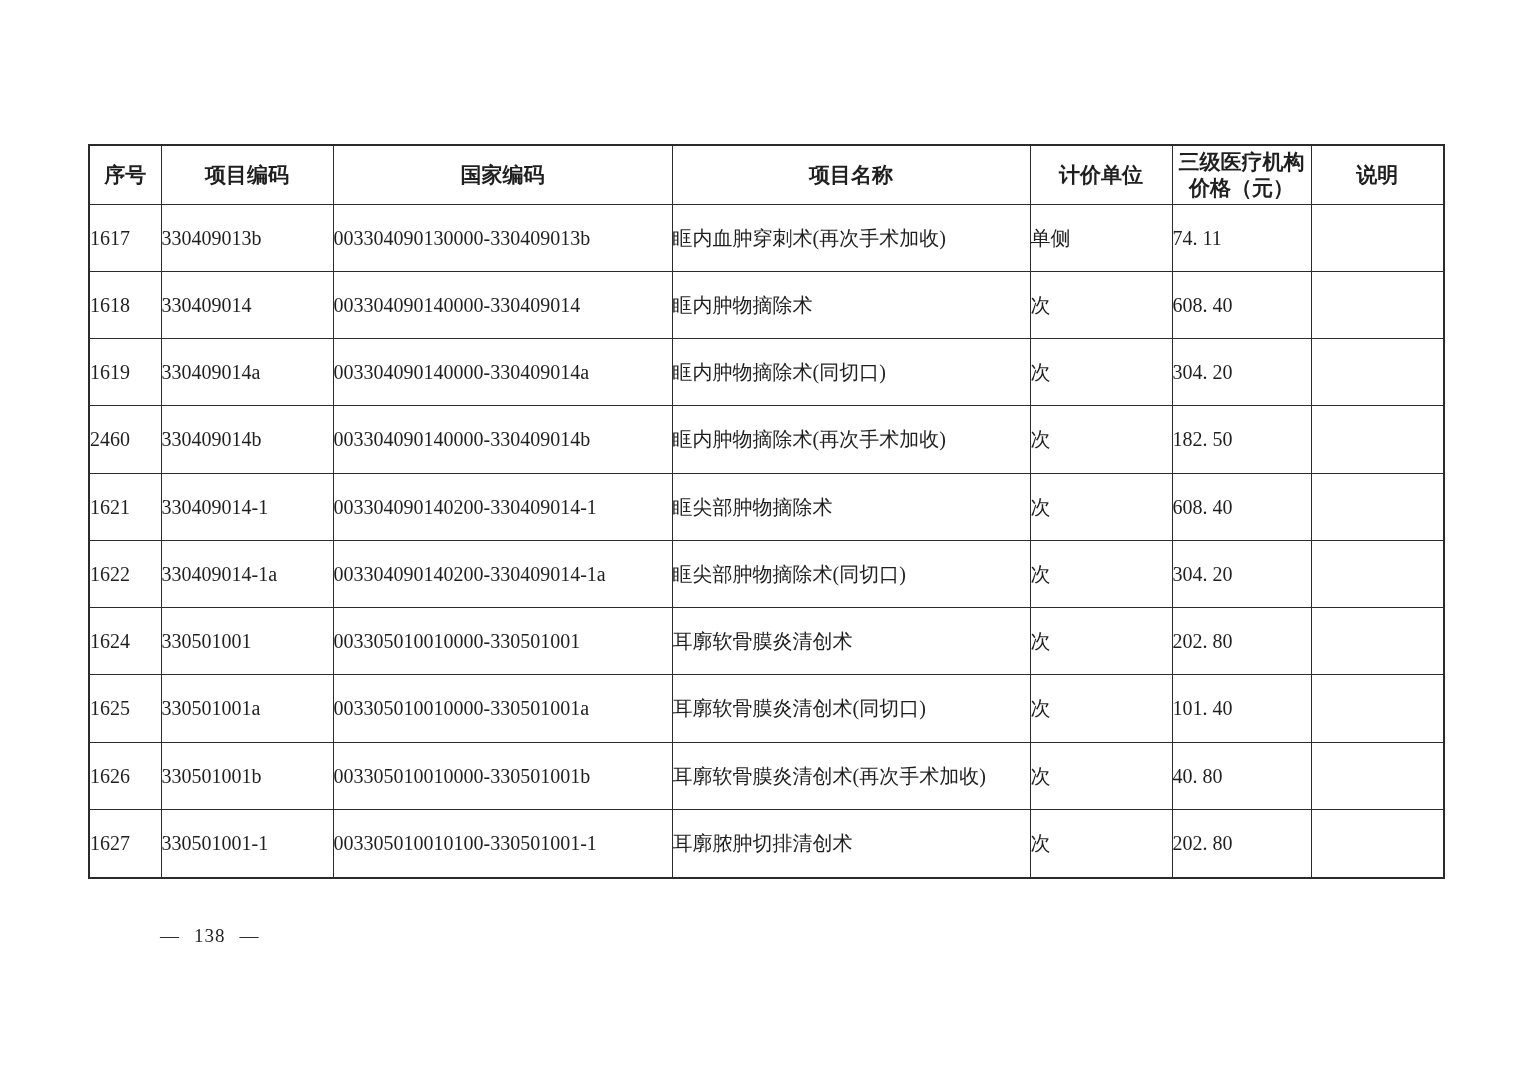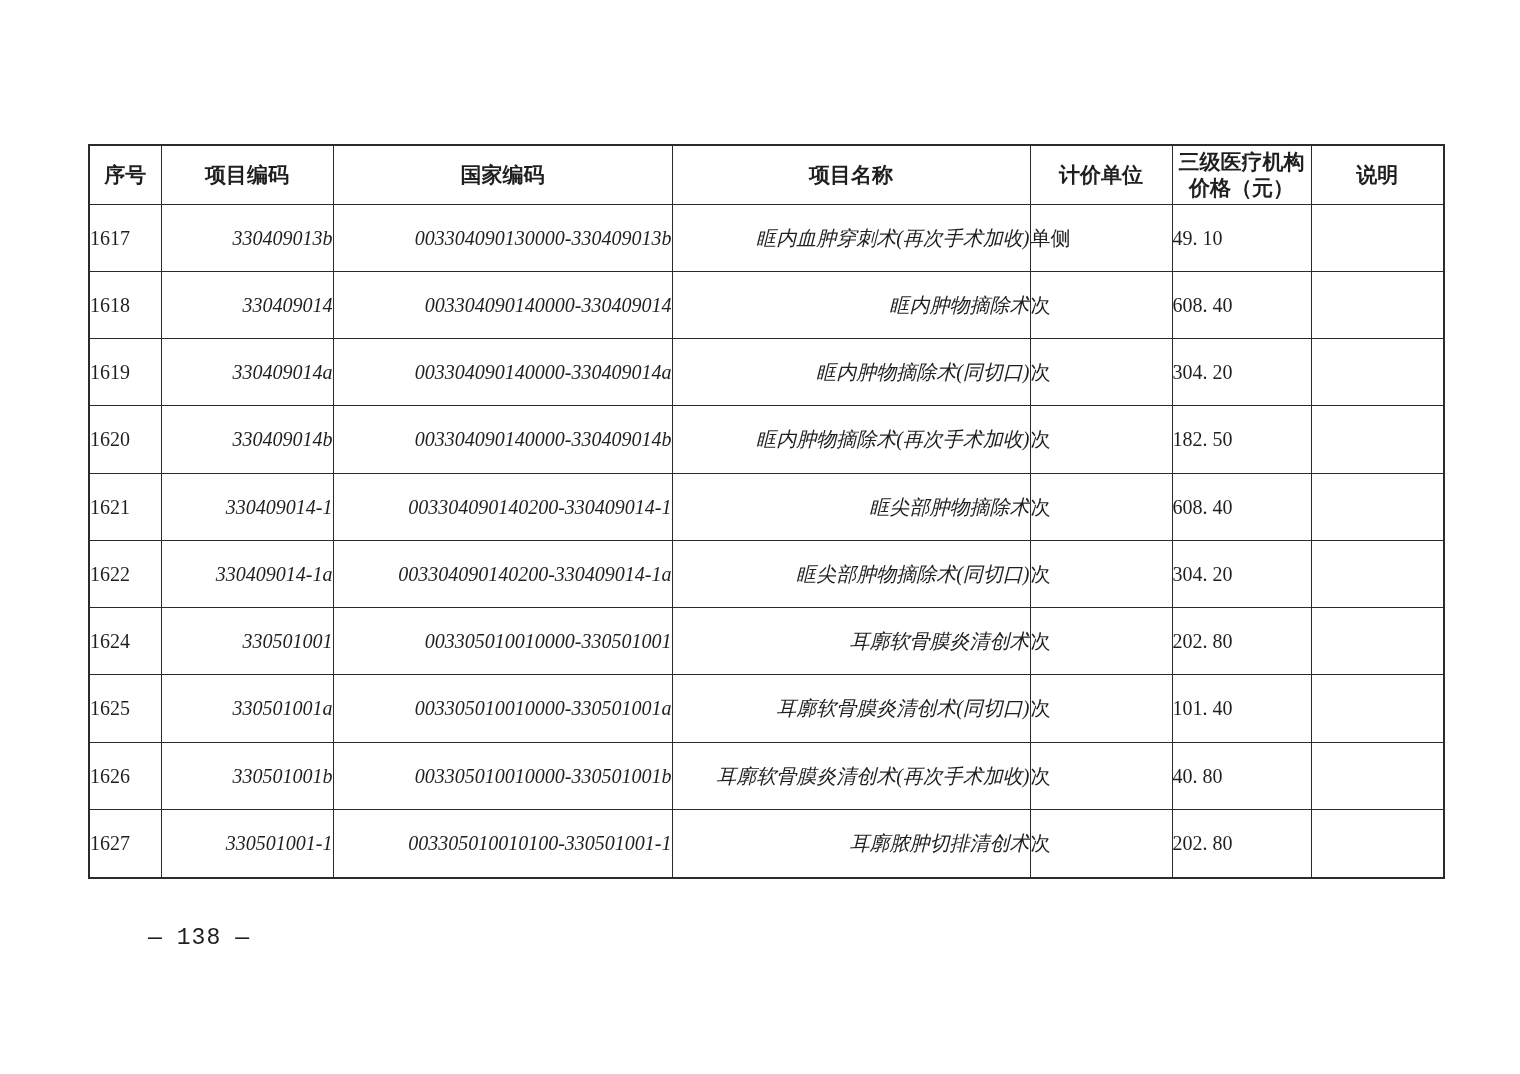--- a/index.html
+++ b/index.html
@@ -46,27 +46,27 @@
     padding: 0 2px;
   }
   table.price-table td {
     font-family: "Liberation Serif", "DejaVu Serif", serif;
     font-size: 20px;
     line-height: 1.1;
     padding: 0;
     white-space: nowrap;
   }
   td.td-center { text-align: left; }
-  td.td-left   { text-align: right; padding-left: 4px; font-style: italic; }
+  td.td-left   { text-align: left; padding-left: 4px; }
   .footer {
     position: absolute;
-    left: 141px;
+    left: 153px;
     top: 925px;
-    font-family: Liberation Mono, monospace;
-    font-size: 23px;
+    font-family: Liberation Serif, serif;
+    font-size: 19px;
     color: #1f1f1f;
     letter-spacing: 1px;
   }
   .footer span { margin: 0 7px; }
 </style>
 </head>
 <body>
 
 <div class="page">
 
@@ -92,21 +92,21 @@
         <th>说明</th>
       </tr>
     </thead>
     <tbody id="table-body">
         <tr>
           <td class="td-center">1617</td>
           <td class="td-left">330409013b</td>
           <td class="td-left">003304090130000-330409013b</td>
           <td class="td-left">眶内血肿穿刺术(再次手术加收)</td>
           <td class="td-center">单侧</td>
-          <td class="td-center">49. 10</td>
+          <td class="td-center">74. 11</td>
           <td class="td-center"></td>
         </tr>
         <tr>
           <td class="td-center">1618</td>
           <td class="td-left">330409014</td>
           <td class="td-left">003304090140000-330409014</td>
           <td class="td-left">眶内肿物摘除术</td>
           <td class="td-center">次</td>
           <td class="td-center">608. 40</td>
           <td class="td-center"></td>
@@ -114,21 +114,21 @@
         <tr>
           <td class="td-center">1619</td>
           <td class="td-left">330409014a</td>
           <td class="td-left">003304090140000-330409014a</td>
           <td class="td-left">眶内肿物摘除术(同切口)</td>
           <td class="td-center">次</td>
           <td class="td-center">304. 20</td>
           <td class="td-center"></td>
         </tr>
         <tr>
-          <td class="td-center">1620</td>
+          <td class="td-center">2460</td>
           <td class="td-left">330409014b</td>
           <td class="td-left">003304090140000-330409014b</td>
           <td class="td-left">眶内肿物摘除术(再次手术加收)</td>
           <td class="td-center">次</td>
           <td class="td-center">182. 50</td>
           <td class="td-center"></td>
         </tr>
         <tr>
           <td class="td-center">1621</td>
           <td class="td-left">330409014-1</td>

